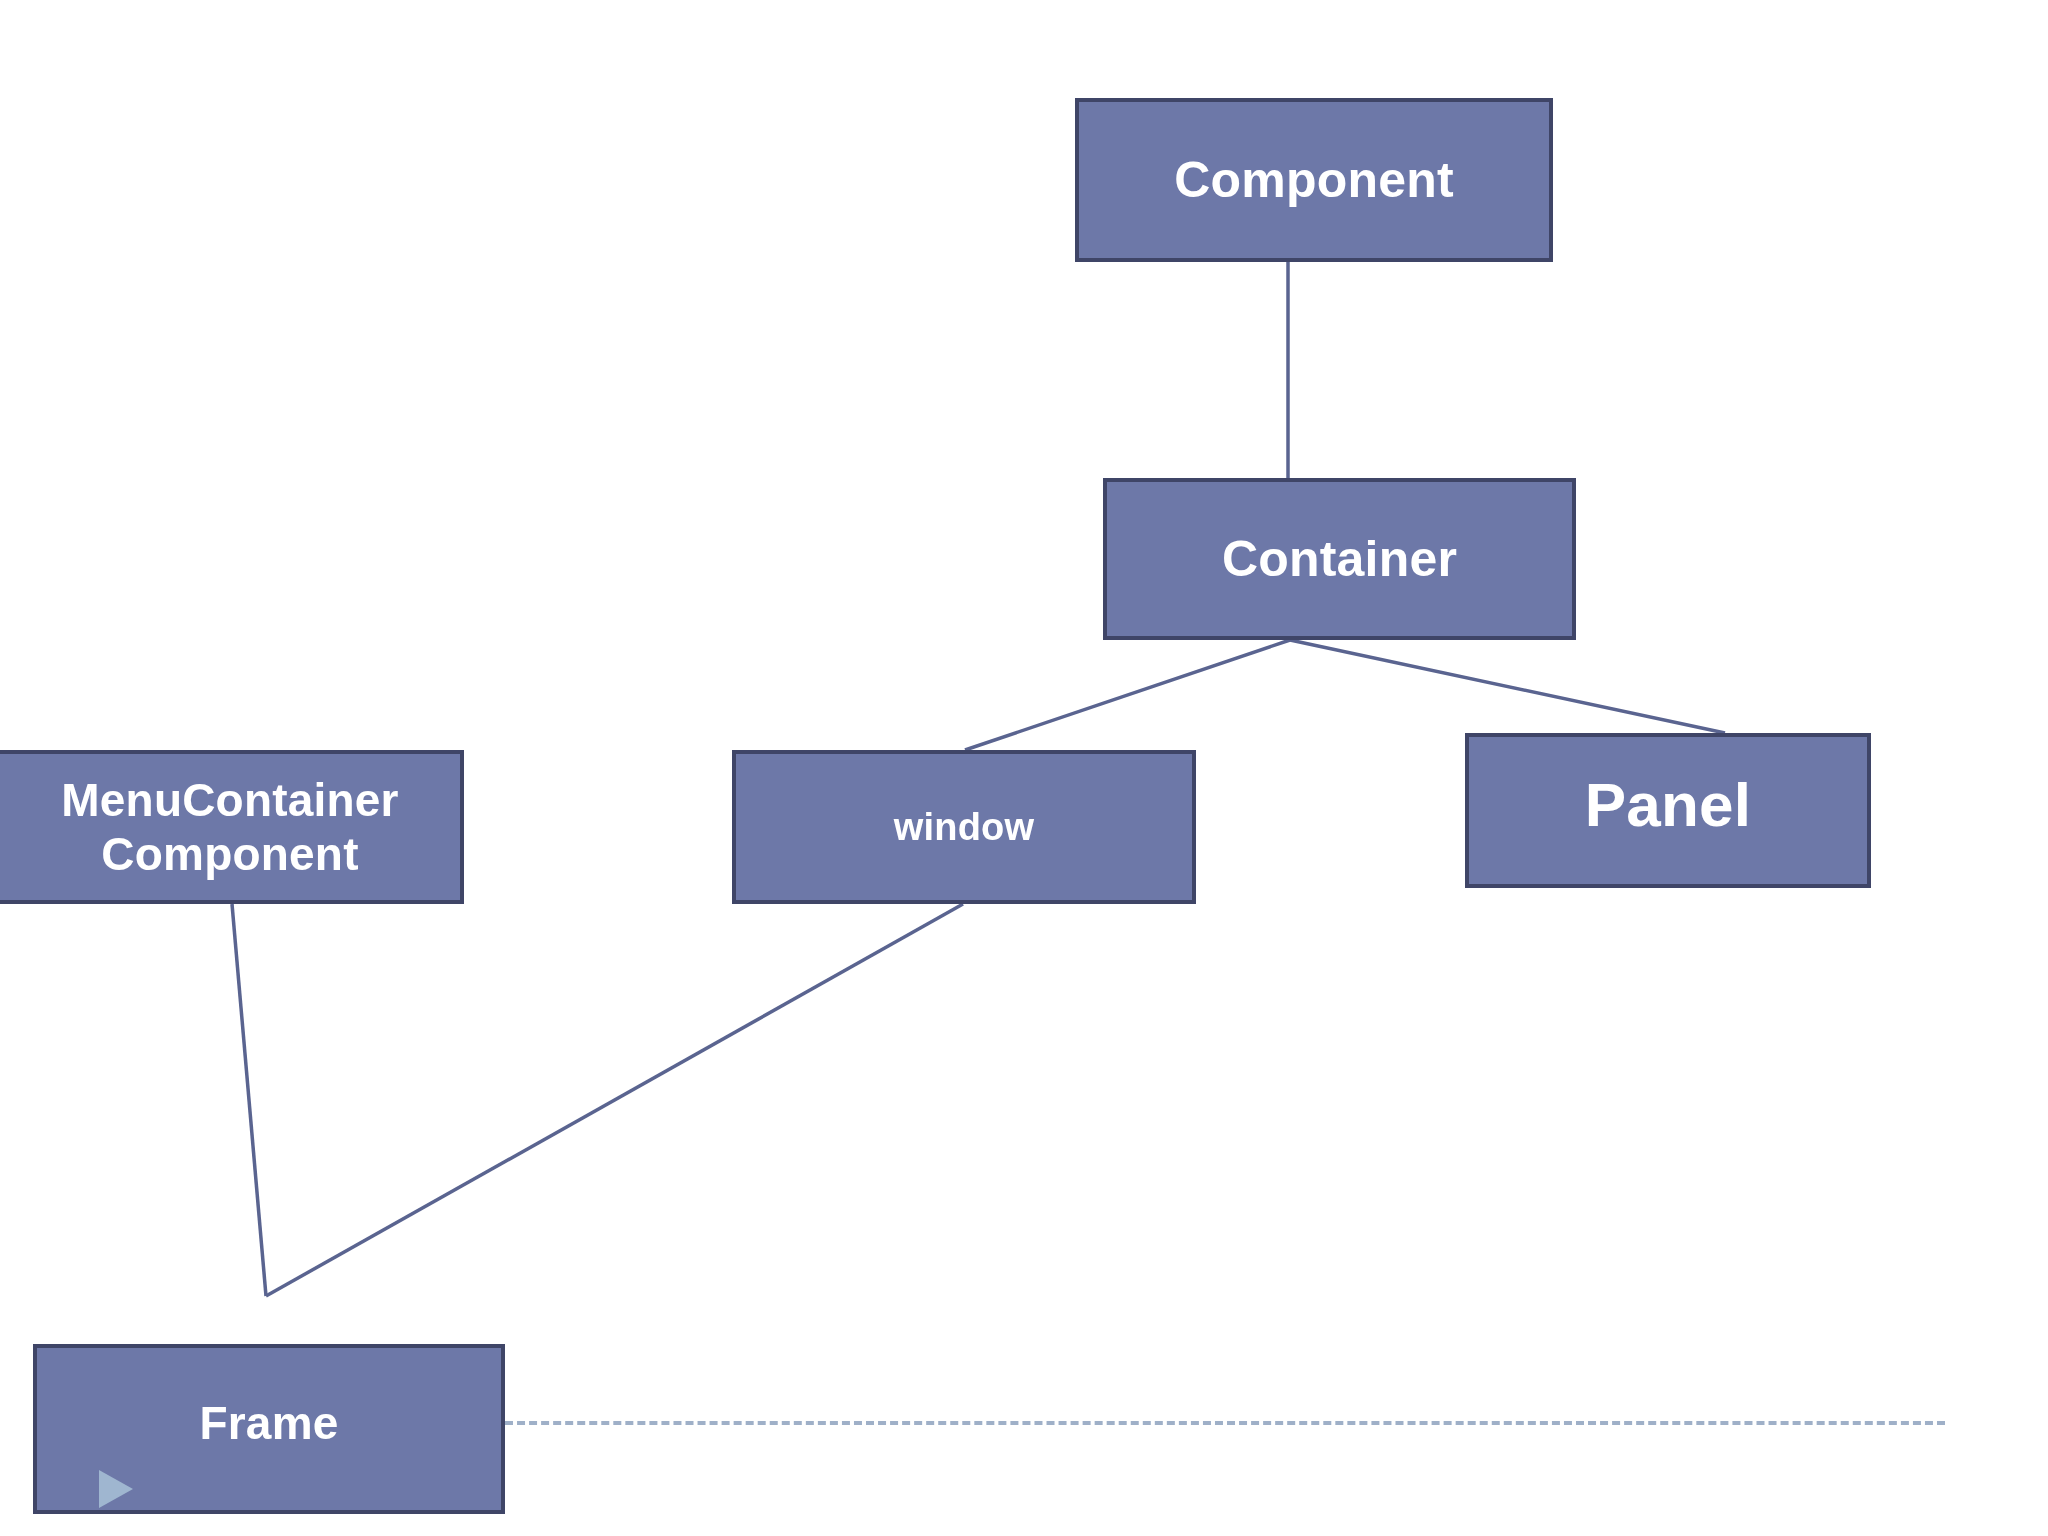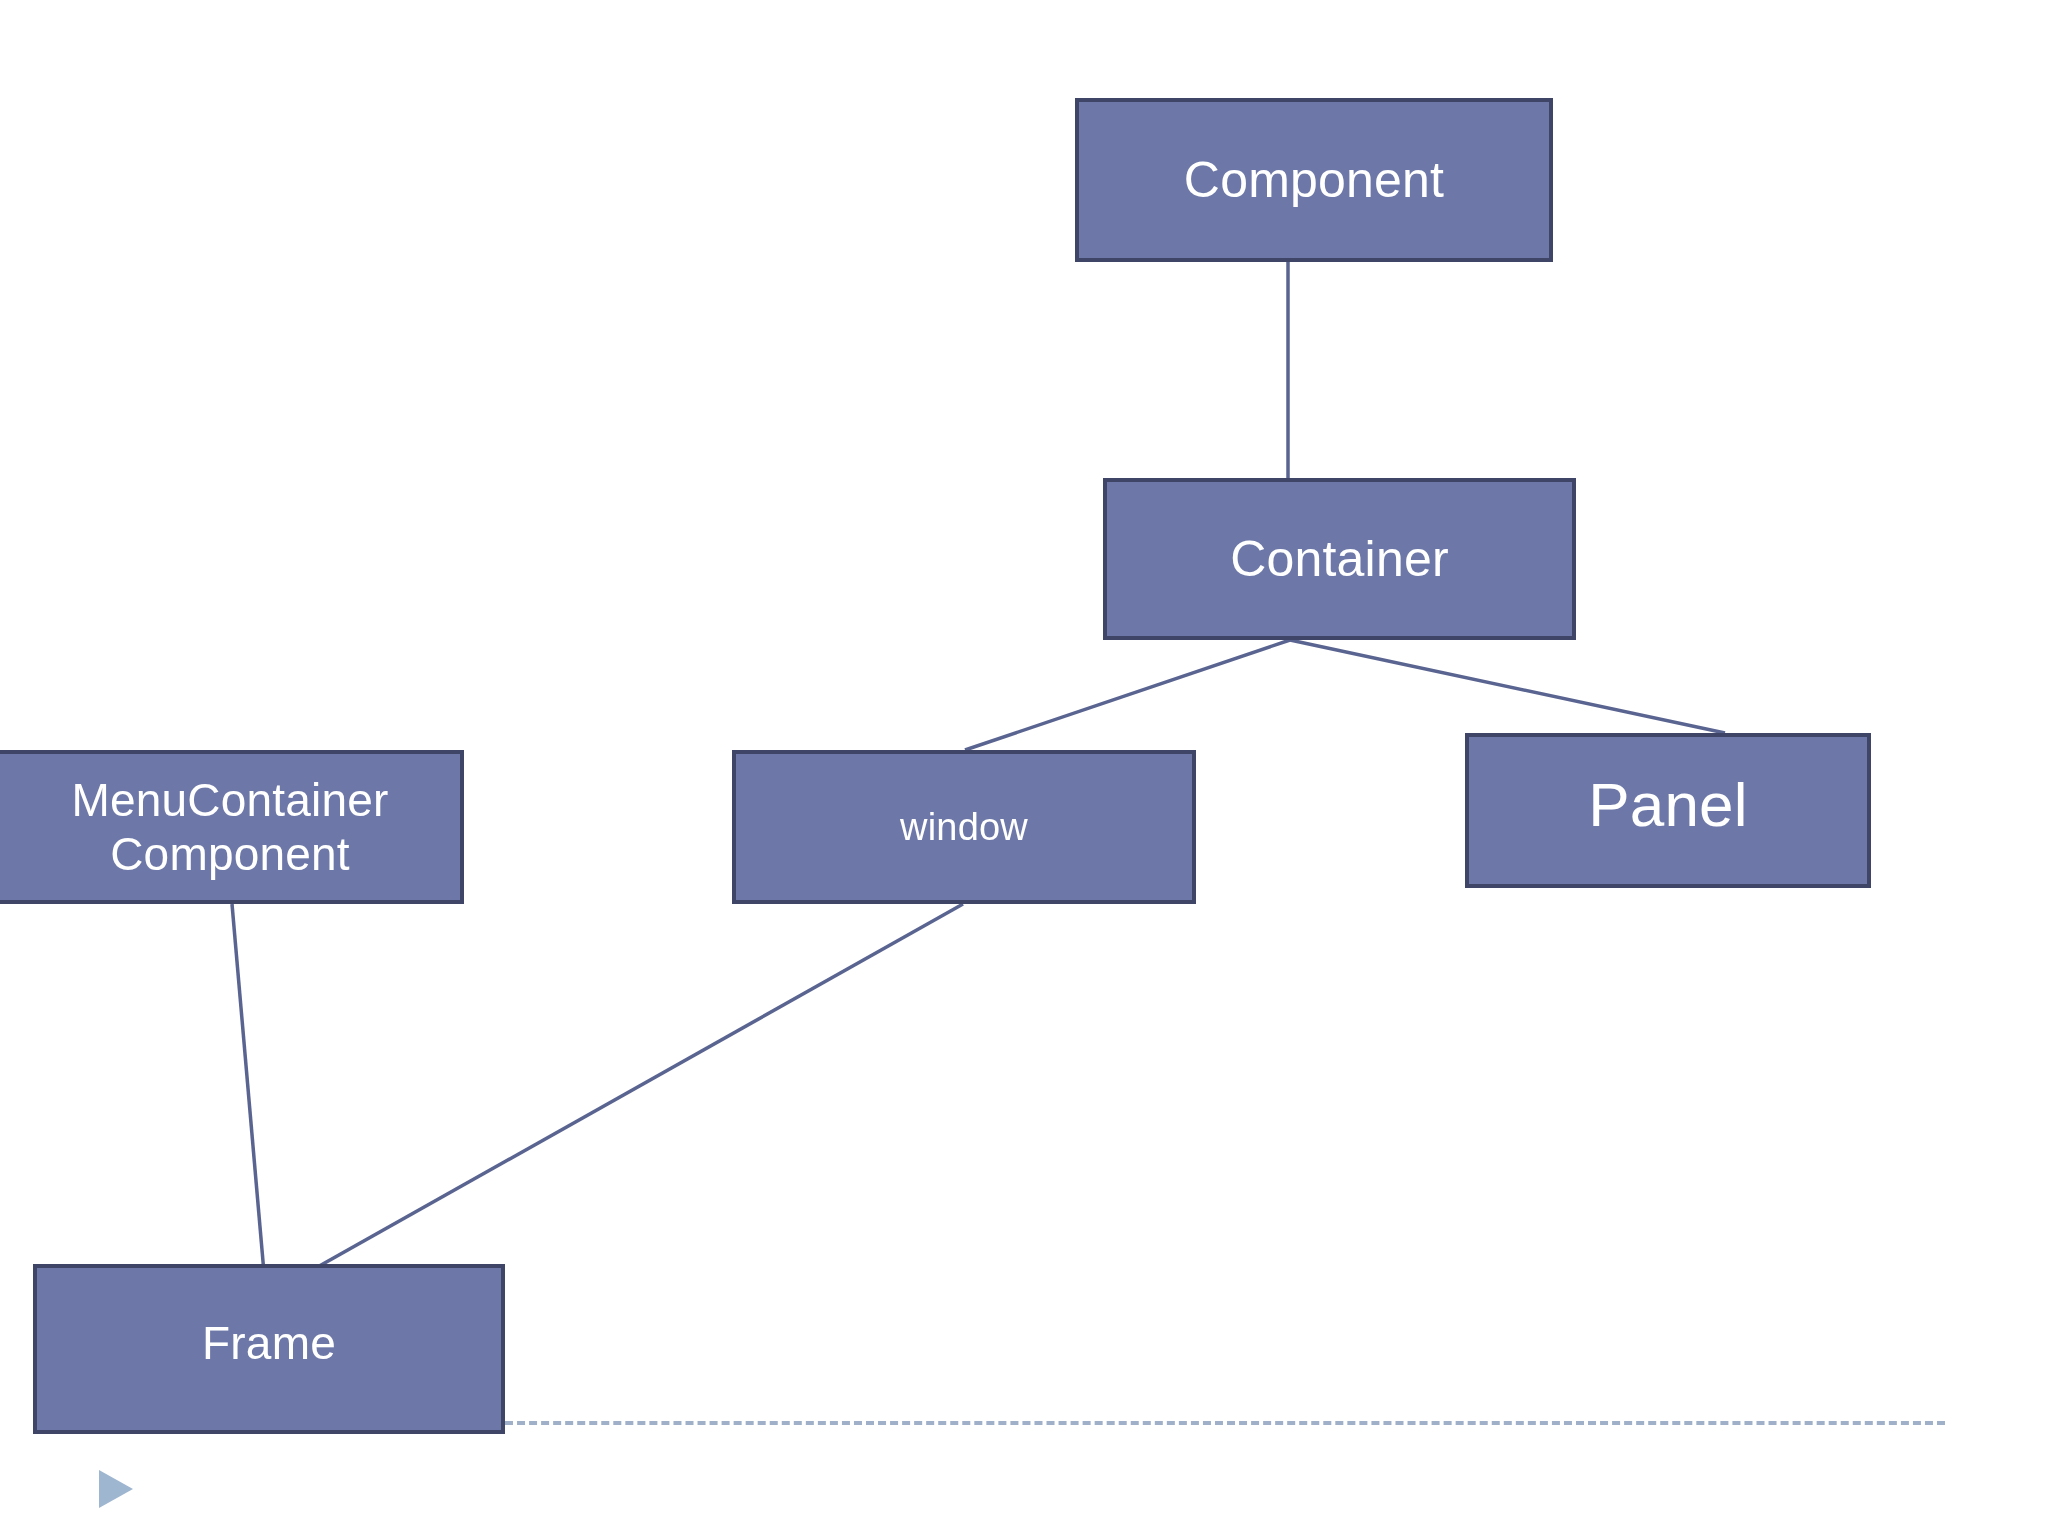--- a/index.html
+++ b/index.html
@@ -38,31 +38,31 @@
     color: #ffffff;
     line-height: 1.18;
     z-index: 5;
     letter-spacing: 0.2px;
   }
   .node .label {
     display: block;
     width: 100%;
     padding: 0 10px;
     box-sizing: border-box;
-    font-weight: 400;
+    font-weight: 700;
   }
   .node .label .l2 {
     display: block;
   }
   #node-component  { left: 1075px; top: 98px;   width: 478px; height: 164px; font-size: 50px; }
   #node-container  { left: 1075px; top: 478px;  width: 473px; height: 162px; font-size: 50px; margin-left: 28px; }
   #node-menucontainer { left: -4px; top: 750px; width: 468px; height: 154px; font-size: 46px; }
   #node-window     { left: 732px;  top: 750px;  width: 464px; height: 154px; font-size: 38px; }
   #node-panel      { left: 1465px; top: 733px;  width: 406px; height: 155px; font-size: 62px; }
-  #node-frame      { left: 33px;   top: 1264px; width: 472px; height: 170px; font-size: 46px; }
+  #node-frame      { left: 33px;   top: 1344px; width: 472px; height: 170px; font-size: 46px; }
   #node-frame .label { transform: translateY(-6px); }
   #node-panel .label { transform: translateY(-6px); }
 
   .dashed-rule {
     position: absolute;
     left: 505px;
     top: 1421px;
     width: 1440px;
     height: 0;
     border-top: 4px dashed #9fb0c8;

